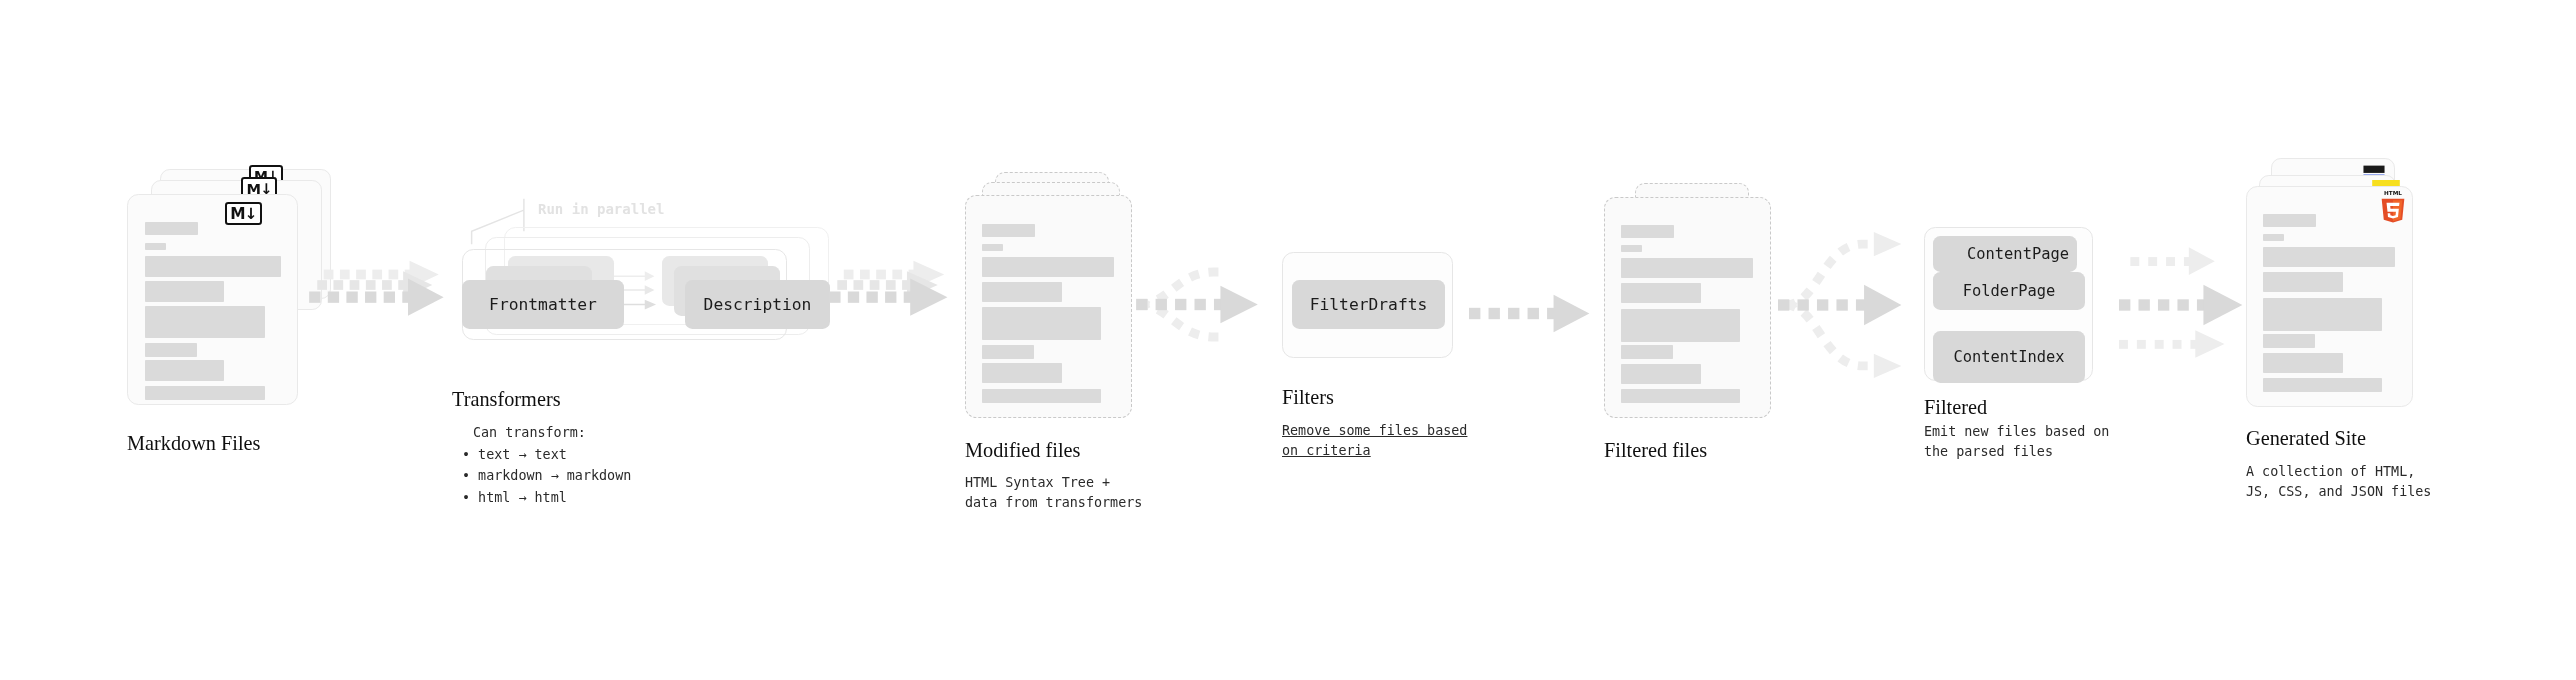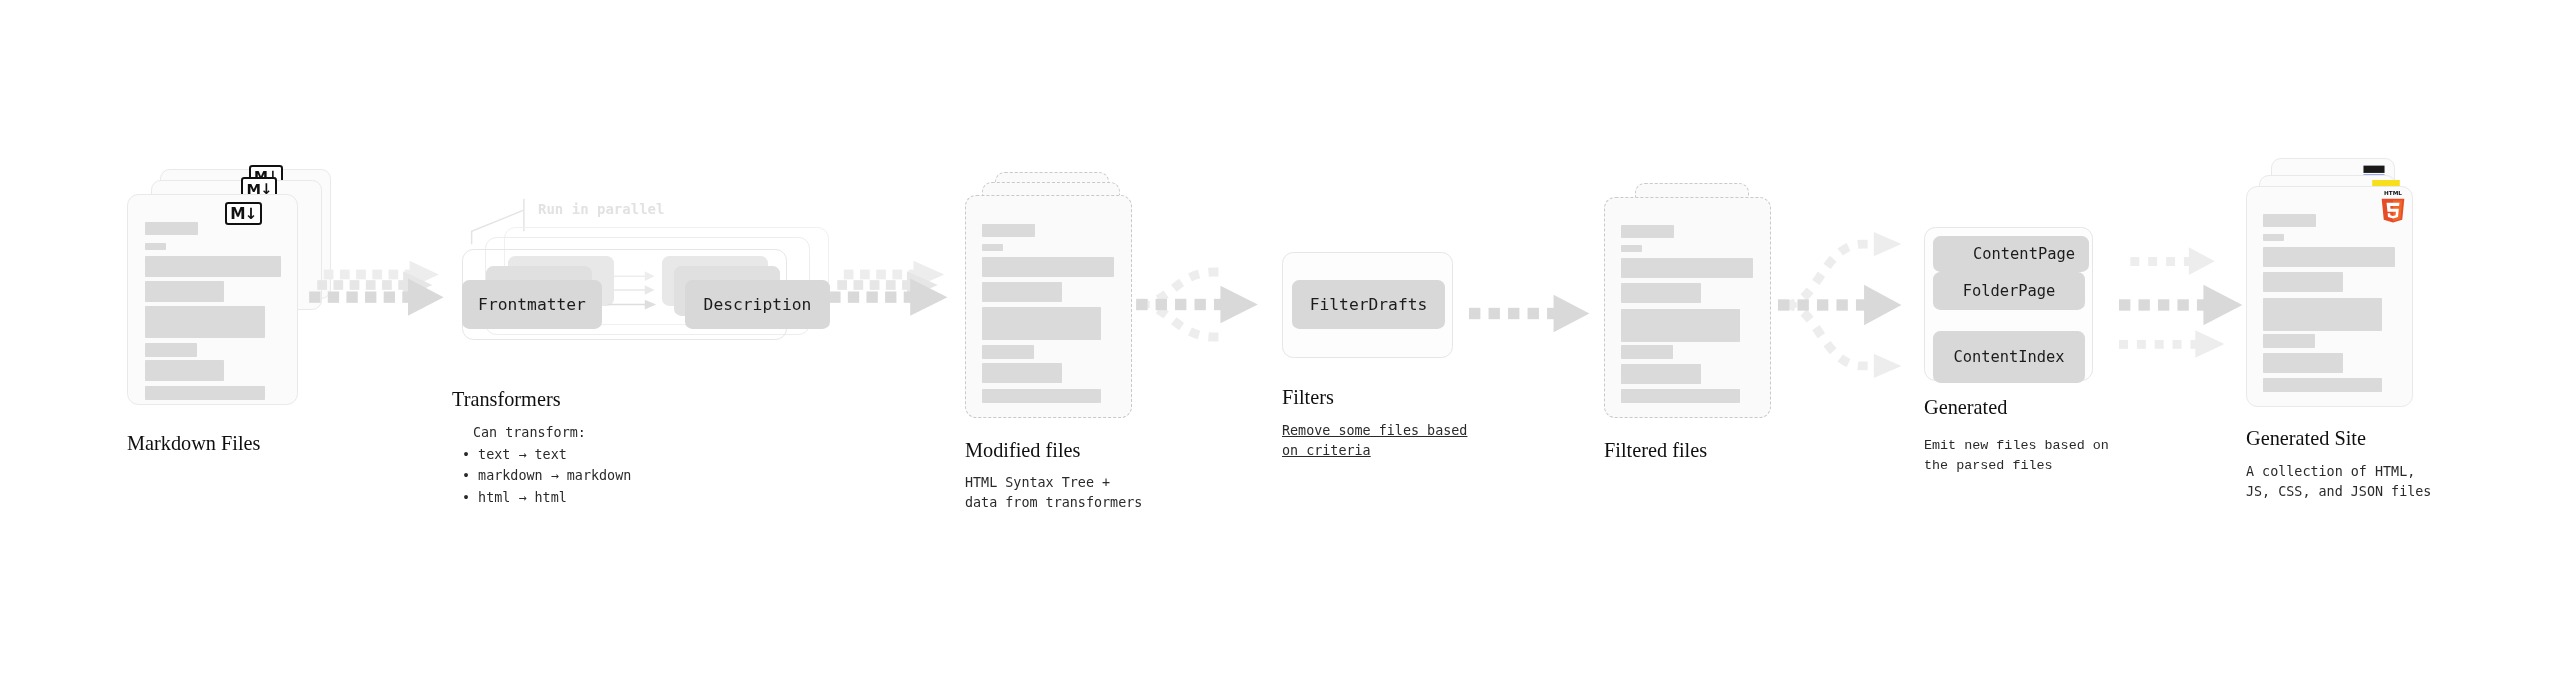--- a/index.html
+++ b/index.html
@@ -190,21 +190,21 @@
         <line x1="0" y1="27" x2="40" y2="27"></line>
       </g>
       <polygon points="38,21 50,27 38,33" fill="#e8e8e8"></polygon>
       <g stroke="#dedede" stroke-width="2" fill="none">
         <line x1="-8" y1="45" x2="40" y2="45"></line>
       </g>
       <polygon points="38,39 52,45 38,51" fill="#dedede"></polygon>
     </svg>
   </div>
 
-  <div class="pill" style="left:462px; top:280px; width:140px; height:49px;text-align:right;">Frontmatter</div>
+  <div class="pill" style="left:462px; top:280px; width:162px; height:49px;text-align:right;">Frontmatter</div>
   <div class="pill" style="left:685px; top:280px; width:145px; height:49px;">Description</div>
 
   <div class="title" style="left:452px; top:388px;">Transformers</div>
   <div class="caption" style="left:473px; top:423px;">Can transform:</div>
   <div class="caption" style="left:462px; top:445px;">• text → text</div>
   <div class="caption" style="left:462px; top:466px;">• markdown → markdown</div>
   <div class="caption" style="left:462px; top:488px;">• html → html</div>
 
   <div class="abs" style="left:829px; top:268px; width:130px; height:81px;">
     <svg width="130" height="81" viewBox="0 0 160 100">
@@ -318,26 +318,26 @@
           <rect x="24" y="78" width="14" height="14"></rect>
         <rect x="48" y="78" width="14" height="14"></rect>
           <rect x="72" y="78" width="14" height="14"></rect>
         <rect x="96" y="78" width="16" height="14"></rect>
         <path d="M106 60 L152 85 L106 110 Z"></path>
       </g>
     </svg>
   </div>
 
   <div class="stagebox" style="left:1924px; top:227px; width:169px; height:154px; border-color:#e6e6e6; background:#fdfdfd;"></div>
-  <div class="pill" style="left:1933px; top:236px; width:156px; height:36px; font-size:15.4px;padding-left:26px;">ContentPage</div>
+  <div class="pill" style="left:1933px; top:236px; width:144px; height:36px; font-size:15.4px;padding-left:26px;">ContentPage</div>
   <div class="pill" style="left:1933px; top:272px; width:152px; height:38px; font-size:15.4px;">FolderPage</div>
   <div class="pill" style="left:1933px; top:331px; width:152px; height:52px; font-size:15.4px;">ContentIndex</div>
 
-  <div class="title" style="left:1924px; top:396px;">Generated</div>
-  <div class="caption" style="left:1924px; top:436px;font-family:Liberation Mono, monospace;">Emit new files based on
+  <div class="title" style="left:1924px; top:396px;">Filtered</div>
+  <div class="caption" style="left:1924px; top:422px;">Emit new files based on
 the parsed files</div>
 
   <div class="abs" style="left:2119px; top:236px; width:138px; height:138px;">
     <svg width="138" height="138" viewBox="0 0 170 170">
       <g fill="#ededed">
         <rect x="14" y="26" width="11" height="11"></rect>
           <rect x="36" y="26" width="11" height="11"></rect>
         <rect x="58" y="26" width="11" height="11"></rect>
           <rect x="80" y="26" width="12" height="11"></rect>
         <path d="M86 14 L118 31 L86 48 Z"></path>

